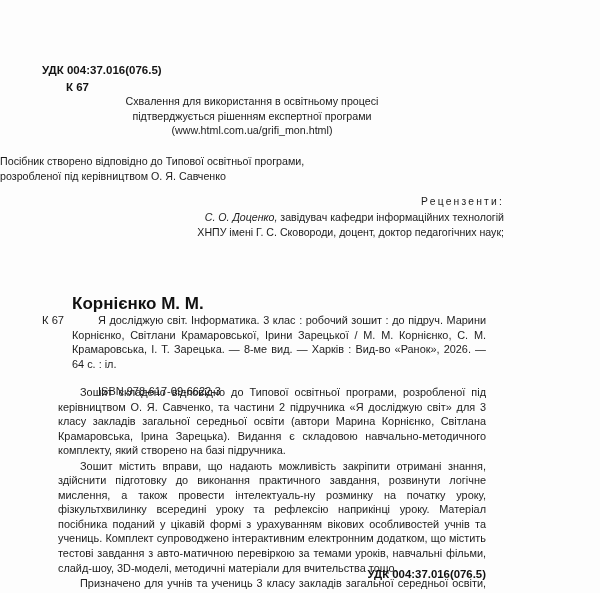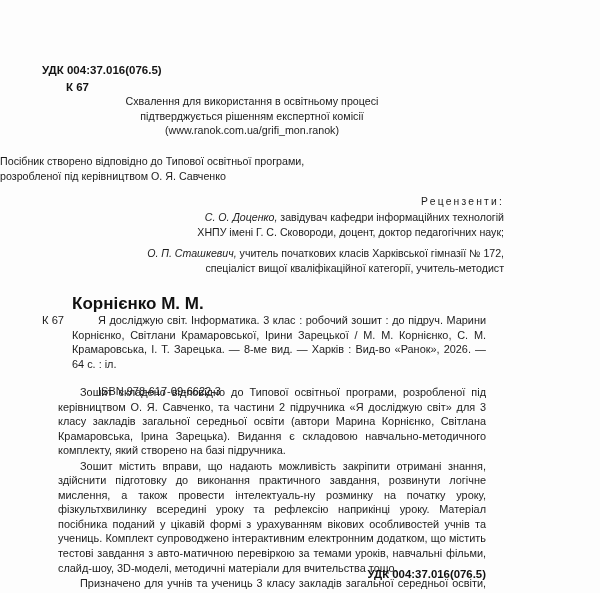--- a/index.html
+++ b/index.html
@@ -163,41 +163,37 @@
 
 <div class="page">
 
   <div class="udk-top">
     <span>УДК 004:37.016(076.5)</span>
     <span class="udk-line2">К 67</span>
   </div>
 
   <div class="approval">
     <div>Схвалення для використання в освітньому процесі</div>
-    <div>підтверджується рішенням експертної комісії</div>
-    <div>(www.ranok.com.ua/grifi_mon.ranok)</div>
+    <div>підтверджується рішенням експертної програми</div>
+    <div>(www.html.com.ua/grifi_mon.html)</div>
   </div>
 
   <div class="program">
     <div>Посібник створено відповідно до Типової освітньої програми,</div>
     <div>розробленої під керівництвом О. Я. Савченко</div>
   </div>
 
   <div class="reviewers">
     <div class="reviewers-title">Рецензенти:</div>
 
     <div class="reviewer">
       <div><span class="nm">С. О. Доценко,</span><span> завідувач кафедри інформаційних технологій</span></div>
       <div>ХНПУ імені Г. С. Сковороди, доцент, доктор педагогічних наук;</div>
     </div>
 
-    <div class="reviewer">
-      <div><span class="nm">О. П. Сташкевич,</span><span> учитель початкових класів Харківської гімназії № 172,</span></div>
-      <div>спеціаліст вищої кваліфікаційної категорії, учитель-методист</div>
-    </div>
   </div>
 
   <div class="record">
     <div class="record-marker">К 67</div>
     <div class="record-body">
       <div class="record-author">Корнієнко М. М.</div>
       <div class="record-desc">Я досліджую світ. Інформатика. 3 клас : робочий зошит : до підруч. Марини Корнієнко, Світлани Крамаровської, Ірини Зарецької / М. М. Корнієнко, С. М. Крамаровська, І. Т. Зарецька. — 8-ме вид. — Харків : Вид-во «Ранок», 2026. — 64 с. : іл.</div>
       <div class="record-isbn">ISBN 978-617-09-6622-3</div>
     </div>
   </div>

